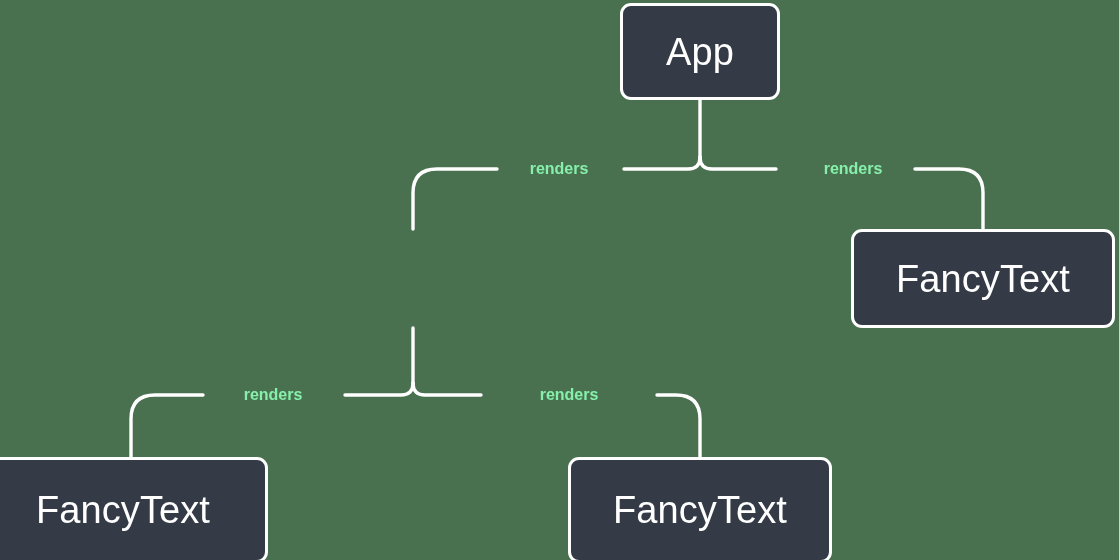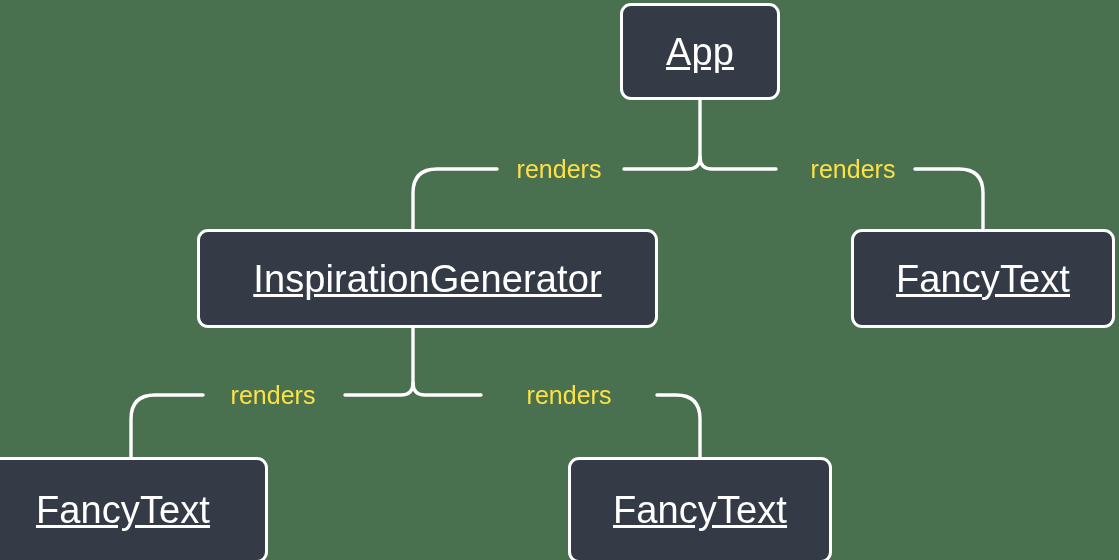--- a/index.html
+++ b/index.html
@@ -34,27 +34,26 @@
     justify-content: center;
     color: #ffffff;
     font-size: 38px;
     font-weight: 400;
     letter-spacing: 0.1px;
     white-space: nowrap;
   }
   .node-label {
     display: block;
     line-height: 1;
-    text-decoration: underline;
   }
   .edge-label {
     position: absolute;
-    color: #fde047;
-    font-size: 25px;
-    font-weight: 400;
+    color: #86efac;
+    font-size: 16px;
+    font-weight: 700;
     line-height: 1;
     white-space: nowrap;
     transform: translate(-50%, -50%);
   }
 
   
   #node-app        { left: 620px; top: 3px;   width: 160px; height: 97px; }
   #node-inspgen    { left: 197px; top: 229px; width: 461px; height: 99px; }
   #node-fancy-right{ left: 851px; top: 229px; width: 264px; height: 99px; }
   #node-fancy-left { left: -22px; top: 457px; width: 290px; height: 106px; }
@@ -90,23 +89,20 @@
       <path d="M 203 395 L 155 395 Q 131 395 131 419 L 131 457"></path>
 
       <path d="M 657 395 L 676 395 Q 700 395 700 419 L 700 457"></path>
     </g>
   </svg>
 
   <div class="node" id="node-app">
     <span class="node-label">App</span>
   </div>
 
-  <div class="node" id="node-inspgen">
-    <span class="node-label">InspirationGenerator</span>
-  </div>
 
   <div class="node" id="node-fancy-right">
     <span class="node-label">FancyText</span>
   </div>
 
   <div class="node" id="node-fancy-left">
     <span class="node-label">FancyText</span>
   </div>
 
   <div class="node" id="node-copyright">

